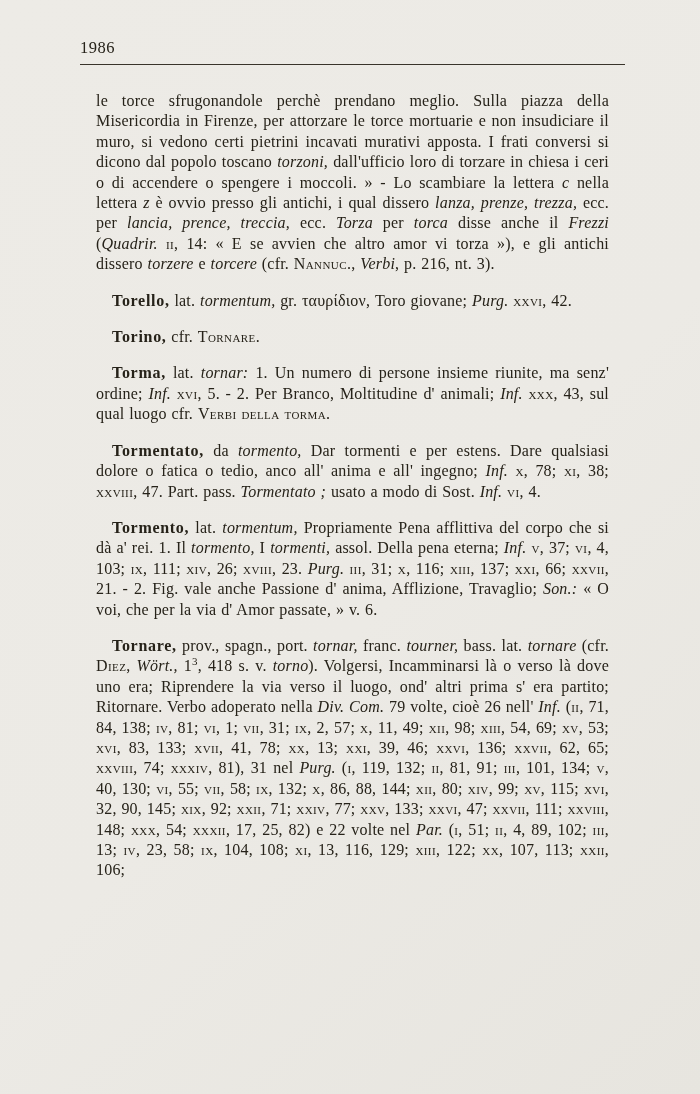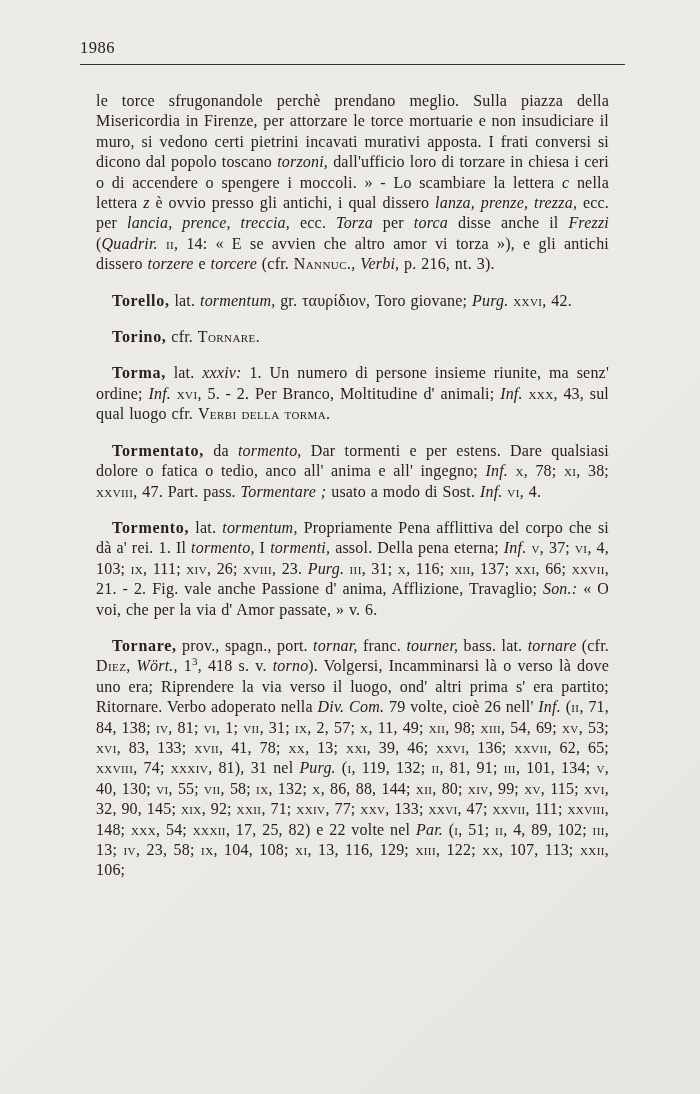--- a/index.html
+++ b/index.html
@@ -61,19 +61,19 @@
 <div class="sheet">
 
   <div class="running-head">
     <span class="page-number">1986</span>
   </div>
 
   <div class="text-body">
     <p class="para-continuation">le torce sfrugonandole perchè prendano meglio. Sulla piazza della Misericordia in Firenze, per attorzare le torce mortuarie e non insudiciare il muro, si vedono certi pietrini incavati murativi apposta. I frati conversi si dicono dal popolo toscano <i>torzoni,</i> dall'ufficio loro di torzare in chiesa i ceri o di accendere o spengere i moccoli. » - Lo scambiare la lettera <i>c</i> nella lettera <i>z</i> è ovvio presso gli antichi, i qual dissero <i>lanza, prenze, trezza,</i> ecc. per <i>lancia, prence, treccia,</i> ecc. <i>Torza</i> per <i>torca</i> disse anche il <i>Frezzi</i> (<i>Quadrir.</i> <span class="sc">ii</span>, 14: « E se avvien che altro amor vi torza »), e gli antichi dissero <i>torzere</i> e <i>torcere</i> (cfr. <span class="sc">Nannuc.</span>, <i>Verbi</i>, p. 216, nt. 3).</p>
     <p class="para-entry"><b>Torello,</b> lat. <i>tormentum,</i> gr. ταυρίδιον, Toro giovane; <i>Purg.</i> <span class="sc">xxvi</span>, 42.</p>
     <p class="para-entry"><b>Torino,</b> cfr. <span class="sc">Tornare</span>.</p>
-    <p class="para-entry"><b>Torma,</b> lat. <i>xxxiv:</i> 1. Un numero di persone insieme riunite, ma senz' ordine; <i>Inf.</i> <span class="sc">xvi</span>, 5. - 2. Per Branco, Moltitudine d' animali; <i>Inf.</i> <span class="sc">xxx</span>, 43, sul qual luogo cfr. <span class="sc">Verbi della torma</span>.</p>
-    <p class="para-entry"><b>Tormentato,</b> da <i>tormento,</i> Dar tormenti e per estens. Dare qualsiasi dolore o fatica o tedio, anco all' anima e all' ingegno; <i>Inf.</i> <span class="sc">x</span>, 78; <span class="sc">xi</span>, 38; <span class="sc">xxviii</span>, 47. Part. pass. <i>Tormentare ;</i> usato a modo di Sost. <i>Inf.</i> <span class="sc">vi</span>, 4.</p>
+    <p class="para-entry"><b>Torma,</b> lat. <i>tornar:</i> 1. Un numero di persone insieme riunite, ma senz' ordine; <i>Inf.</i> <span class="sc">xvi</span>, 5. - 2. Per Branco, Moltitudine d' animali; <i>Inf.</i> <span class="sc">xxx</span>, 43, sul qual luogo cfr. <span class="sc">Verbi della torma</span>.</p>
+    <p class="para-entry"><b>Tormentato,</b> da <i>tormento,</i> Dar tormenti e per estens. Dare qualsiasi dolore o fatica o tedio, anco all' anima e all' ingegno; <i>Inf.</i> <span class="sc">x</span>, 78; <span class="sc">xi</span>, 38; <span class="sc">xxviii</span>, 47. Part. pass. <i>Tormentato ;</i> usato a modo di Sost. <i>Inf.</i> <span class="sc">vi</span>, 4.</p>
     <p class="para-entry"><b>Tormento,</b> lat. <i>tormentum,</i> Propriamente Pena afflittiva del corpo che si dà a' rei. 1. Il <i>tormento,</i> I <i>tormenti,</i> assol. Della pena eterna; <i>Inf.</i> <span class="sc">v</span>, 37; <span class="sc">vi</span>, 4, 103; <span class="sc">ix</span>, 111; <span class="sc">xiv</span>, 26; <span class="sc">xviii</span>, 23. <i>Purg.</i> <span class="sc">iii</span>, 31; <span class="sc">x</span>, 116; <span class="sc">xiii</span>, 137; <span class="sc">xxi</span>, 66; <span class="sc">xxvii</span>, 21. - 2. Fig. vale anche Passione d' anima, Afflizione, Travaglio; <i>Son.:</i> « O voi, che per la via d' Amor passate, » v. 6.</p>
     <p class="para-entry"><b>Tornare,</b> prov., spagn., port. <i>tornar,</i> franc. <i>tourner,</i> bass. lat. <i>tornare</i> (cfr. <span class="sc">Diez</span>, <i>Wört.,</i> 1<sup>3</sup>, 418 s. v. <i>torno</i>). Volgersi, Incamminarsi là o verso là dove uno era; Riprendere la via verso il luogo, ond' altri prima s' era partito; Ritornare. Verbo adoperato nella <i>Div. Com.</i> 79 volte, cioè 26 nell' <i>Inf.</i> (<span class="sc">ii</span>, 71, 84, 138; <span class="sc">iv</span>, 81; <span class="sc">vi</span>, 1; <span class="sc">vii</span>, 31; <span class="sc">ix</span>, 2, 57; <span class="sc">x</span>, 11, 49; <span class="sc">xii</span>, 98; <span class="sc">xiii</span>, 54, 69; <span class="sc">xv</span>, 53; <span class="sc">xvi</span>, 83, 133; <span class="sc">xvii</span>, 41, 78; <span class="sc">xx</span>, 13; <span class="sc">xxi</span>, 39, 46; <span class="sc">xxvi</span>, 136; <span class="sc">xxvii</span>, 62, 65; <span class="sc">xxviii</span>, 74; <span class="sc">xxxiv</span>, 81), 31 nel <i>Purg.</i> (<span class="sc">i</span>, 119, 132; <span class="sc">ii</span>, 81, 91; <span class="sc">iii</span>, 101, 134; <span class="sc">v</span>, 40, 130; <span class="sc">vi</span>, 55; <span class="sc">vii</span>, 58; <span class="sc">ix</span>, 132; <span class="sc">x</span>, 86, 88, 144; <span class="sc">xii</span>, 80; <span class="sc">xiv</span>, 99; <span class="sc">xv</span>, 115; <span class="sc">xvi</span>, 32, 90, 145; <span class="sc">xix</span>, 92; <span class="sc">xxii</span>, 71; <span class="sc">xxiv</span>, 77; <span class="sc">xxv</span>, 133; <span class="sc">xxvi</span>, 47; <span class="sc">xxvii</span>, 111; <span class="sc">xxviii</span>, 148; <span class="sc">xxx</span>, 54; <span class="sc">xxxii</span>, 17, 25, 82) e 22 volte nel <i>Par.</i> (<span class="sc">i</span>, 51; <span class="sc">ii</span>, 4, 89, 102; <span class="sc">iii</span>, 13; <span class="sc">iv</span>, 23, 58; <span class="sc">ix</span>, 104, 108; <span class="sc">xi</span>, 13, 116, 129; <span class="sc">xiii</span>, 122; <span class="sc">xx</span>, 107, 113; <span class="sc">xxii</span>, 106;</p>
   </div>
 
 </div>
 
 </body></html>

